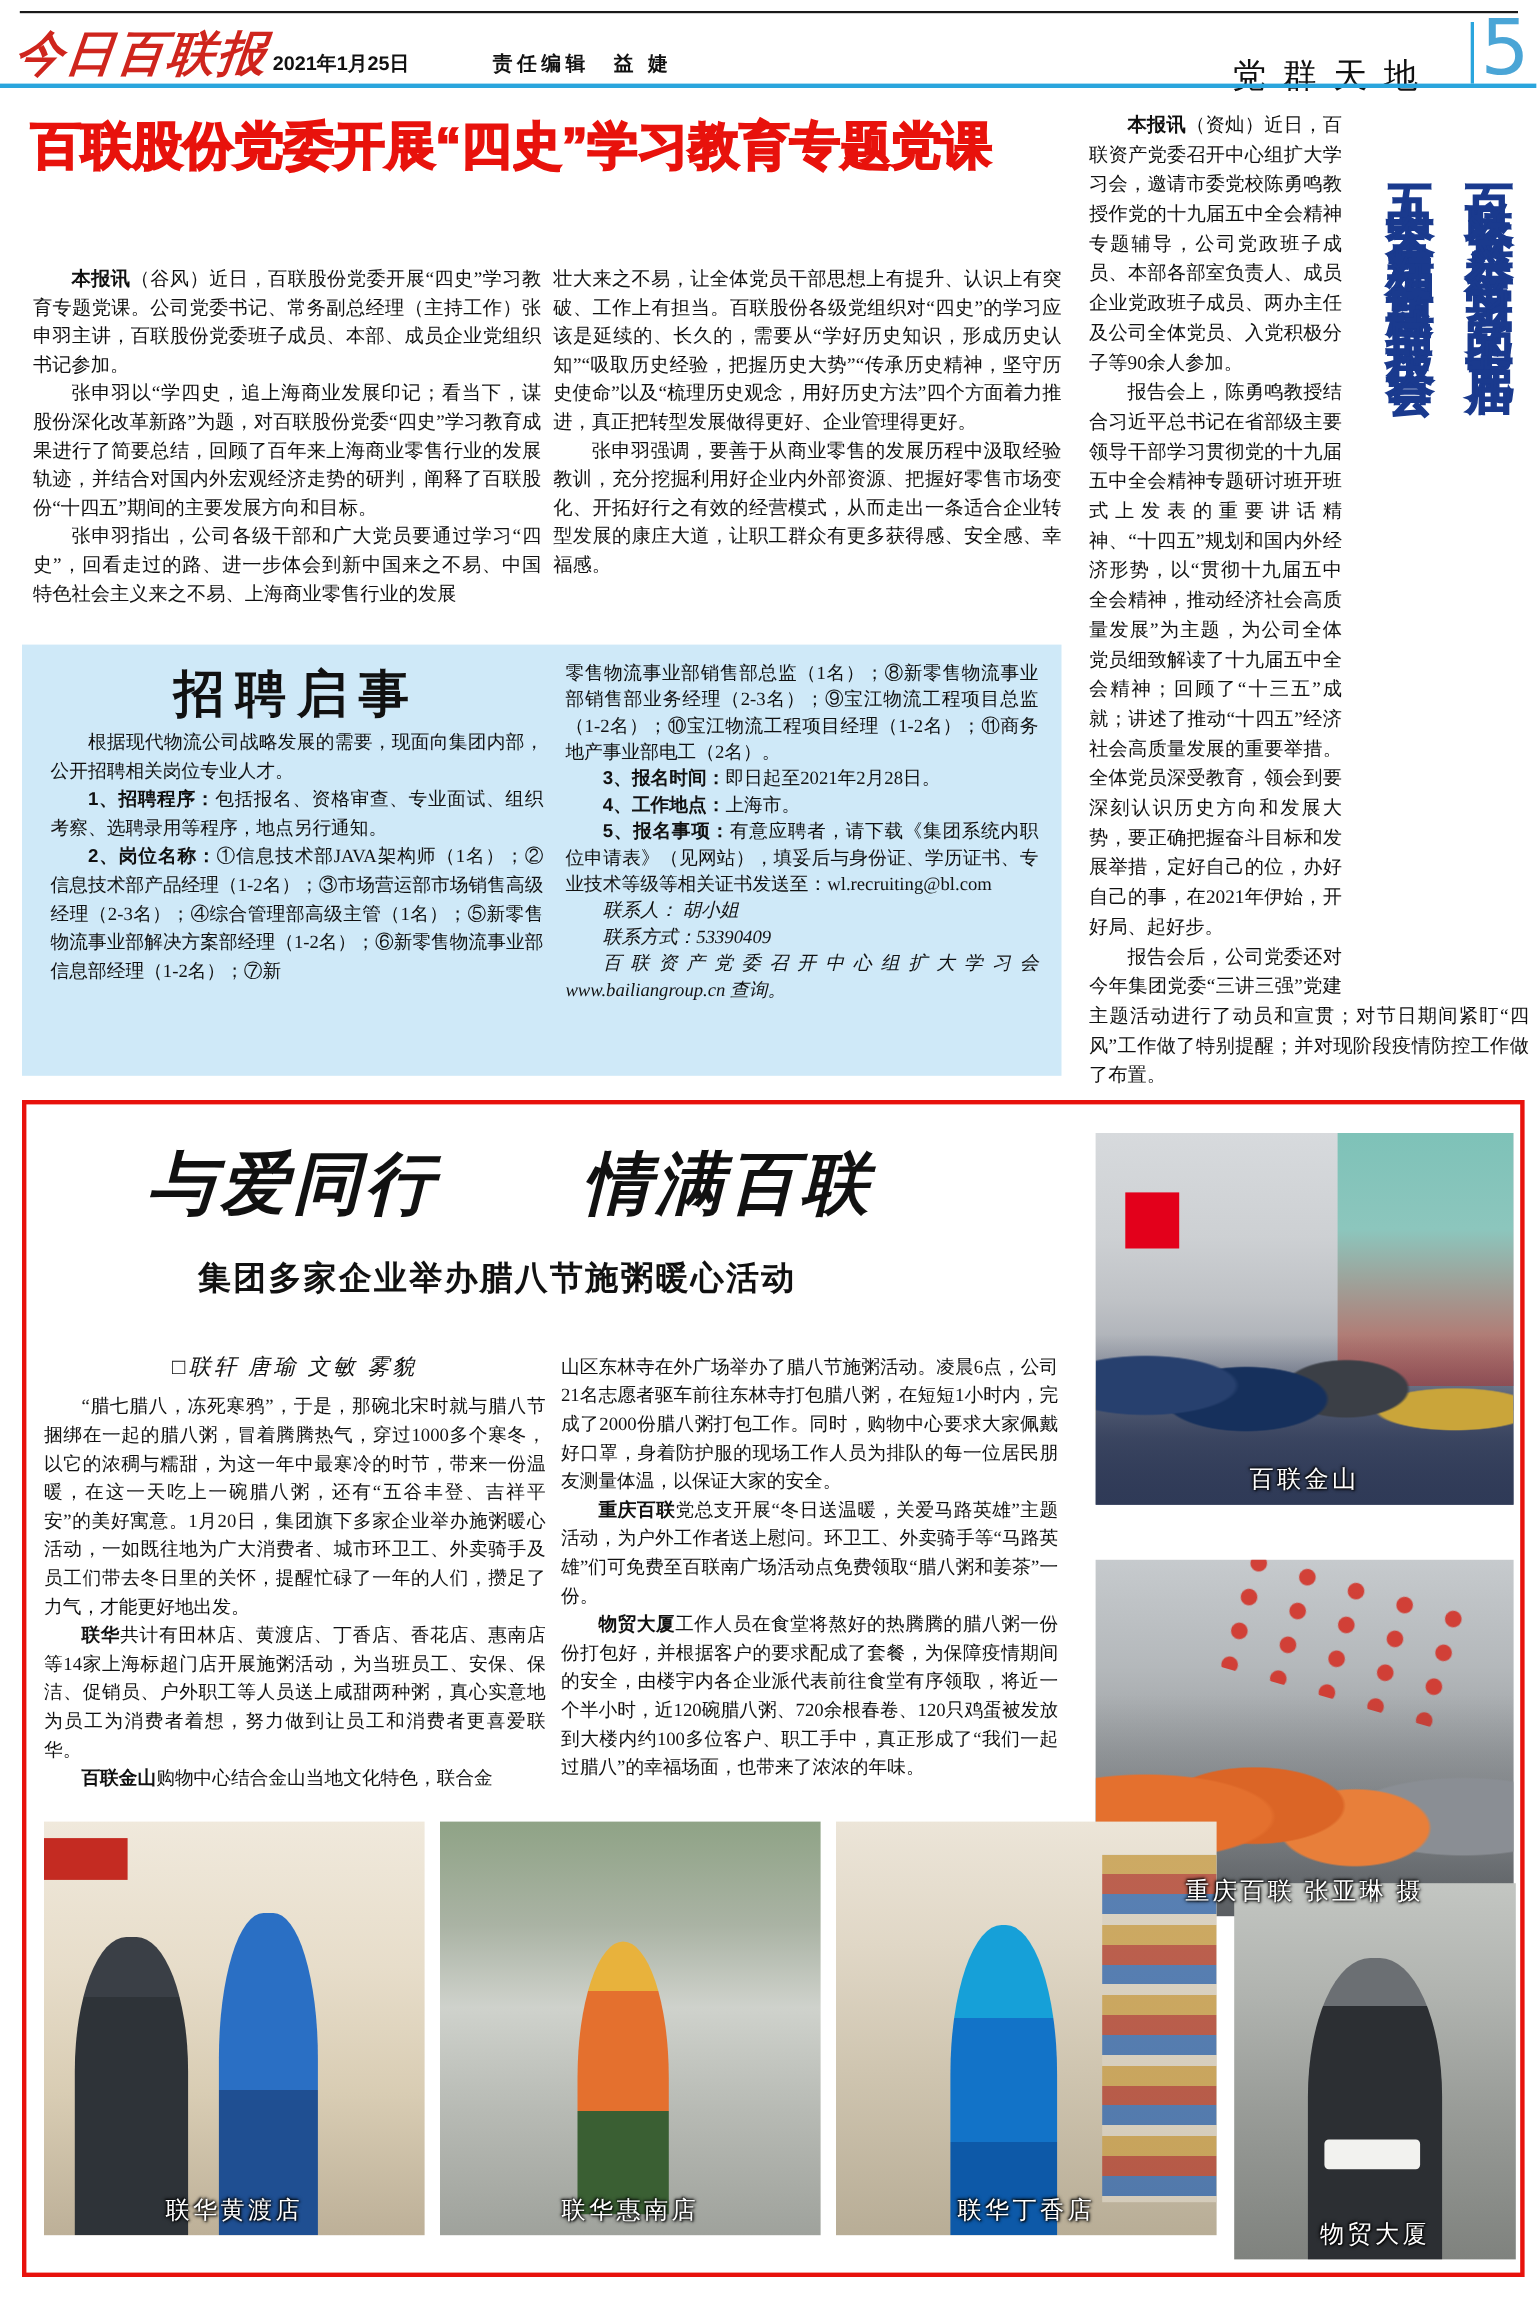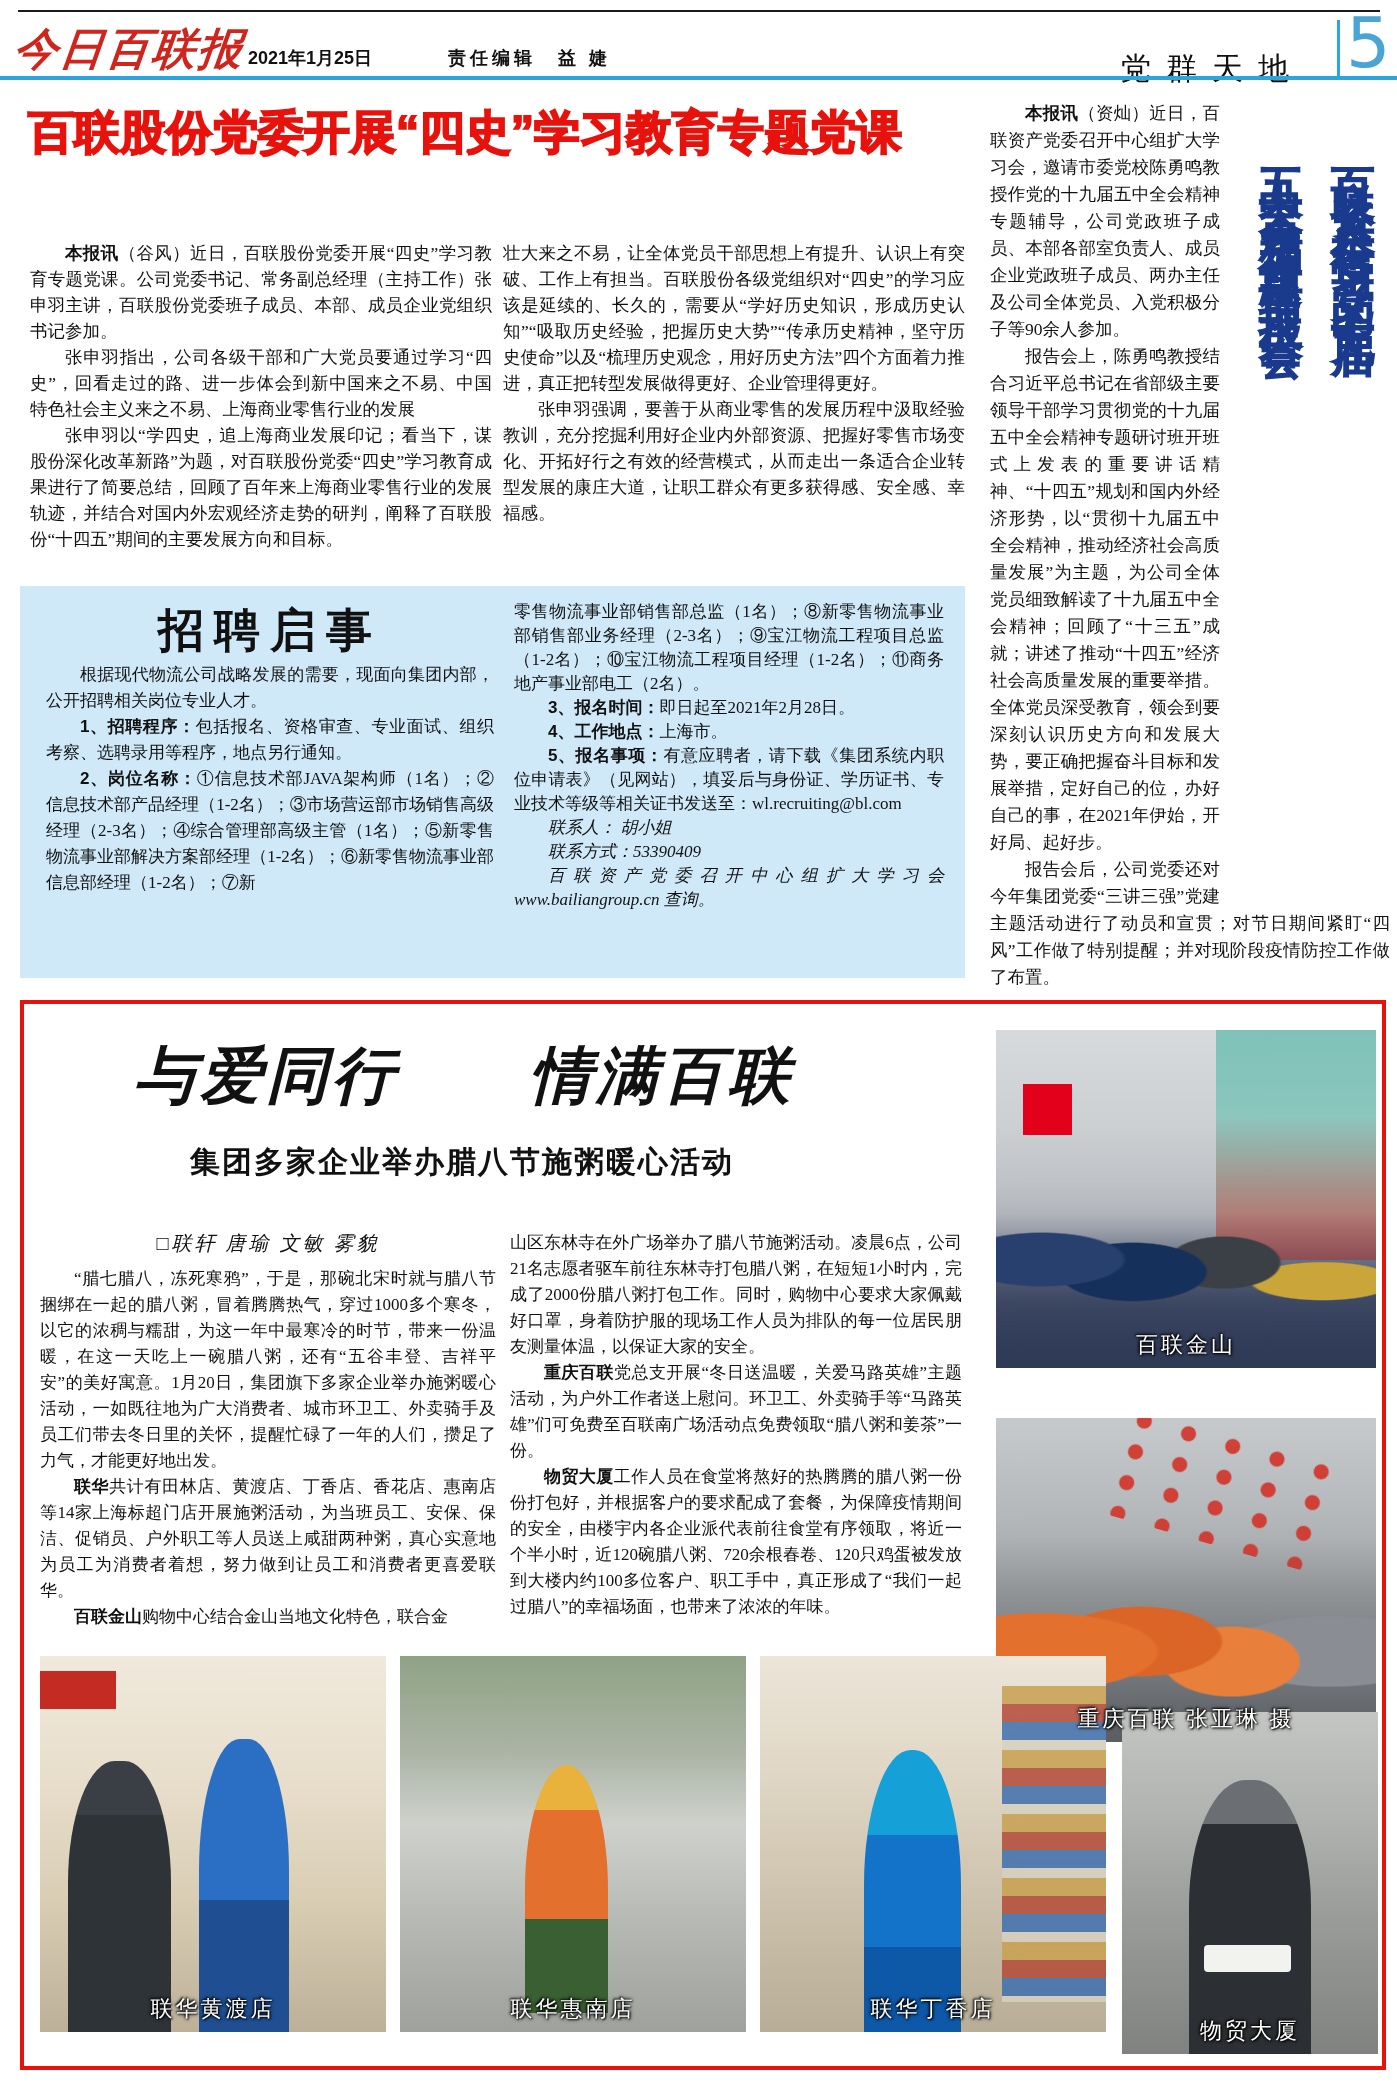--- a/index.html
+++ b/index.html
@@ -48,21 +48,21 @@
   .rec-right{position:absolute;left:494px;top:14px;width:430px;font-size:17px;line-height:24px;text-align:justify;}
   .rec-title{text-align:center;font-size:46px;font-weight:bold;letter-spacing:10px;
              margin:22px 0 18px 0;text-indent:0;}
   .kai{font-style:italic;}
 
   
   .feat-box{position:absolute;left:20px;top:1000px;width:1366px;height:1070px;
             border:4px solid #e8120c;box-sizing:border-box;background:#fff;}
   .feat-title{position:absolute;left:0;top:30px;width:880px;text-align:center;
               font-size:62px;font-weight:bold;font-style:italic;letter-spacing:4px;white-space:nowrap;}
-  .feat-subtitle{position:absolute;left:28px;top:138px;width:820px;text-align:center;
+  .feat-subtitle{position:absolute;left:18px;top:138px;width:820px;text-align:center;
                  font-size:30px;font-weight:900;letter-spacing:2px;
                  font-family:"Liberation Sans","DejaVu Sans",sans-serif;white-space:nowrap;}
   .feat-col{position:absolute;top:226px;font-size:17px;line-height:26px;text-align:justify;}
   .f-col1{left:16px;width:456px;}
   .f-col2{left:486px;width:452px;}
   .byline{text-align:center;font-size:20px;margin:0 0 10px 0;font-style:italic;letter-spacing:3px;}
 
   
   .photo{position:absolute;overflow:hidden;background:#9aa0a6;}
   .cap{position:absolute;bottom:8px;left:0;width:100%;text-align:center;color:#fff;font-size:22px;
@@ -130,22 +130,22 @@
   <div class="mh-editor"><span>责任编辑</span>　<span>益 婕</span></div>
   <div class="section-title">党群天地</div>
   <div class="pg-divider"></div>
   <div class="pg-num">5</div>
   <div class="blue-rule"></div>
 
   <div class="main-headline">百联股份党委开展“四史”学习教育专题党课</div>
 
   <div class="col m-col1">
     <p class="para"><b class="lead">本报讯</b><span>（谷风）近日，百联股份党委开展“四史”学习教育专题党课。公司党委书记、常务副总经理（主持工作）张申羽主讲，百联股份党委班子成员、本部、成员企业党组织书记参加。</span></p>
+    <p class="para"><span>张申羽以“学四史，追上海商业发展印记；看当下，谋股份深化改革新路”为题，对百联股份党委“四史”学习教育成果进行了简要总结，回顾了百年来上海商业零售行业的发展轨迹，并结合对国内外宏观经济走势的研判，阐释了百联股份“十四五”期间的主要发展方向和目标。</span></p>
     <p class="para"><span>张申羽指出，公司各级干部和广大党员要通过学习“四史”，回看走过的路、进一步体会到新中国来之不易、中国特色社会主义来之不易、上海商业零售行业的发展</span></p>
-    <p class="para"><span>张申羽以“学四史，追上海商业发展印记；看当下，谋股份深化改革新路”为题，对百联股份党委“四史”学习教育成果进行了简要总结，回顾了百年来上海商业零售行业的发展轨迹，并结合对国内外宏观经济走势的研判，阐释了百联股份“十四五”期间的主要发展方向和目标。</span></p>
   </div>
 
   <div class="col m-col2">
     <p class="para noindent"><span>壮大来之不易，让全体党员干部思想上有提升、认识上有突破、工作上有担当。百联股份各级党组织对“四史”的学习应该是延续的、长久的，需要从“学好历史知识，形成历史认知”“吸取历史经验，把握历史大势”“传承历史精神，坚守历史使命”以及“梳理历史观念，用好历史方法”四个方面着力推进，真正把转型发展做得更好、企业管理得更好。</span></p>
     <p class="para"><span>张申羽强调，要善于从商业零售的发展历程中汲取经验教训，充分挖掘利用好企业内外部资源、把握好零售市场变化、开拓好行之有效的经营模式，从而走出一条适合企业转型发展的康庄大道，让职工群众有更多获得感、安全感、幸福感。</span></p>
   </div>
 
   <div class="r-article">
     <div class="v-headline">
       <div>百联资产举行学习党的十九届</div>

